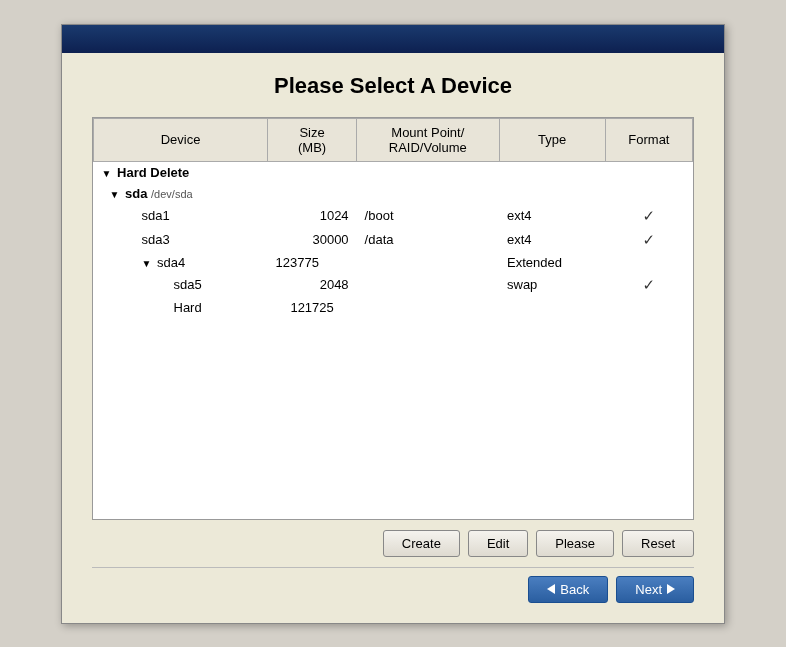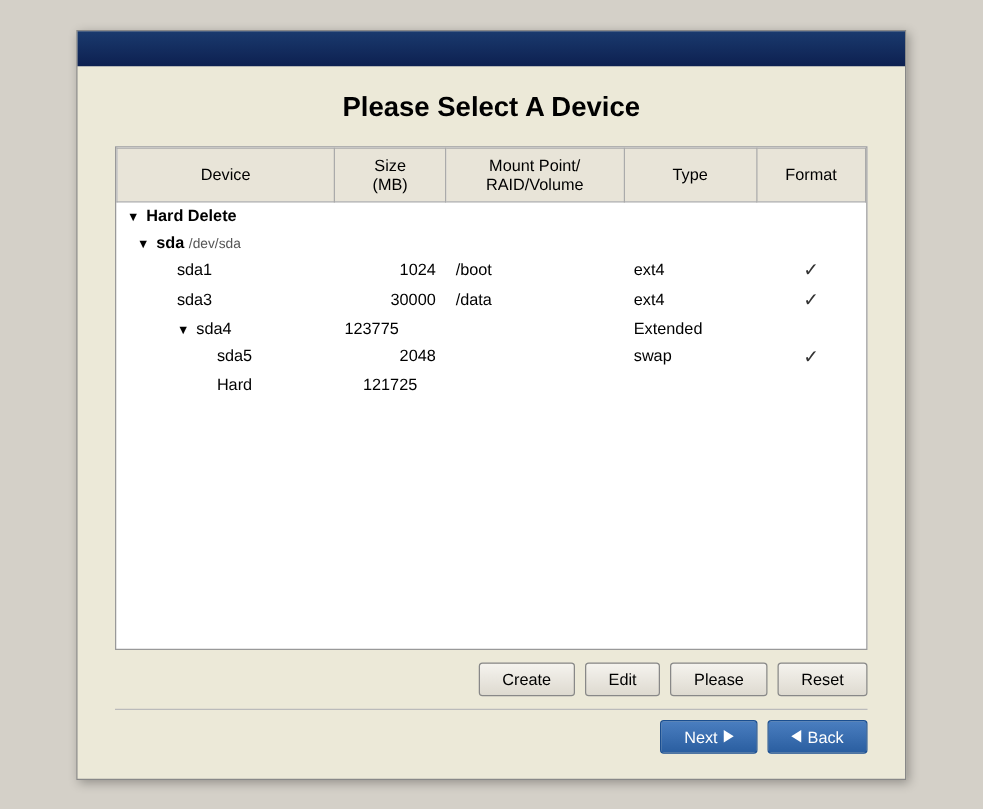--- a/index.html
+++ b/index.html
@@ -204,22 +204,22 @@
 
     <div class="action-bar">
       <button>Create</button>
       <button>Edit</button>
       <button>Please</button>
       <button>Reset</button>
     </div>
 
     <div class="nav-bar">
       <button class="btn-nav">
+        <span class="arrow-left"></span>
+        <span>Back</span>
+      </button>
+      <button class="btn-nav">
         <span>Next</span>
         <span class="arrow-right"></span>
-      </button>
-      <button class="btn-nav">
-        <span class="arrow-left"></span>
-        <span>Back</span>
       </button>
     </div>
   </div>
 </div>
 
 </body></html>

